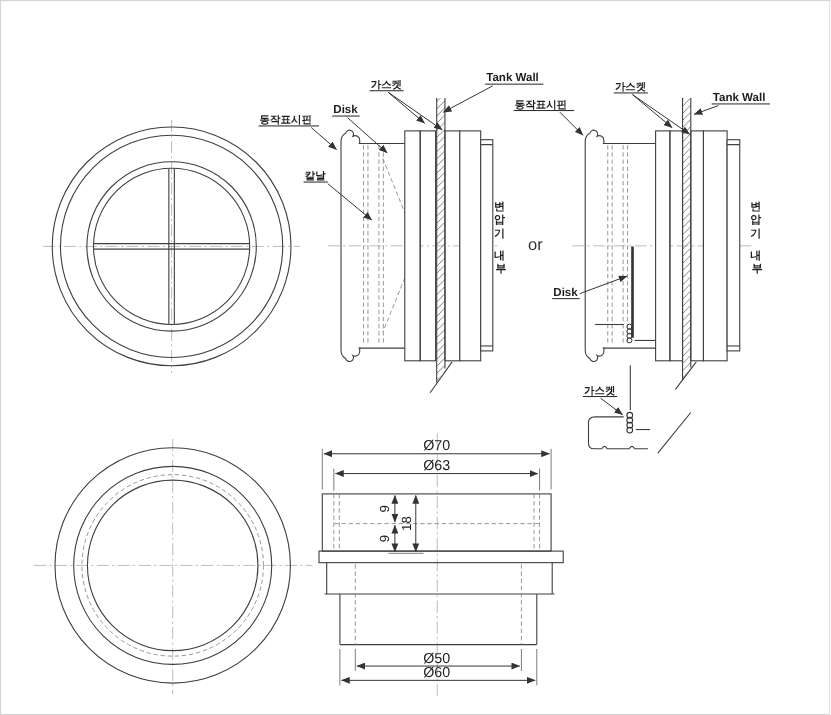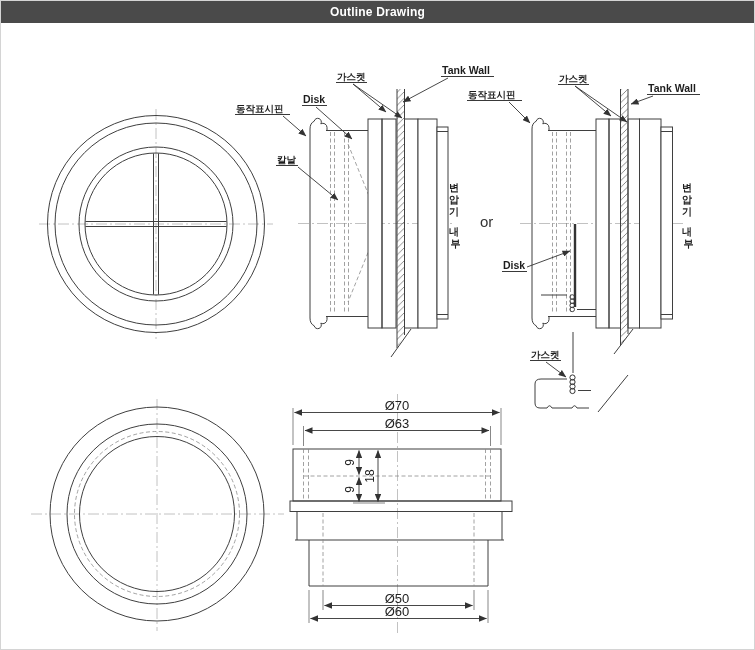--- a/index.html
+++ b/index.html
@@ -27,23 +27,20 @@
   .cl{stroke:#b3b3b3;stroke-width:.8;fill:none;stroke-dasharray:11 3 2 3;}
   .ldr{stroke:#333;stroke-width:.9;fill:none;}
   .ext{stroke:#555;stroke-width:.7;fill:none;}
   .dl{stroke:#333;stroke-width:.9;fill:none;}
   .ul{stroke:#222;stroke-width:.9;}
 </style>
 </head>
 <body>
 
 <div class="page">
-  <div class="hdr">
-    <span>Outline Drawing</span>
-  </div>
 
   <svg width="755" height="650" viewBox="0 0 755 650">
     <defs>
       <marker id="arr" viewBox="0 0 10 8" refX="9.5" refY="4" markerWidth="9" markerHeight="7" orient="auto-start-reverse">
         <path d="M0,0 L10,4 L0,8 z" fill="#333"></path>
       </marker>
       <pattern id="hg" width="9" height="9" patternUnits="userSpaceOnUse">
         <path d="M-2,2 l4,-4 M0,9 l9,-9 M7,11 l4,-4" stroke="#5a5a5a" stroke-width="0.8" fill="none"></path>
       </pattern>
       <pattern id="hw" width="6.5" height="6.5" patternUnits="userSpaceOnUse">

